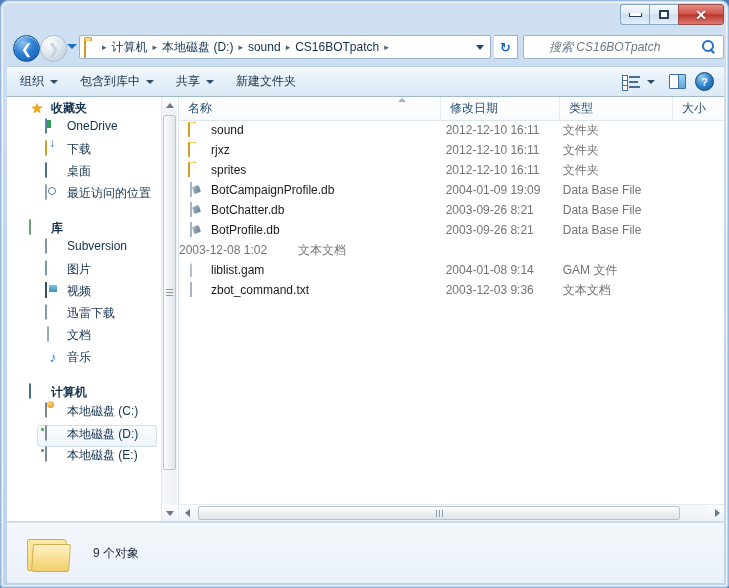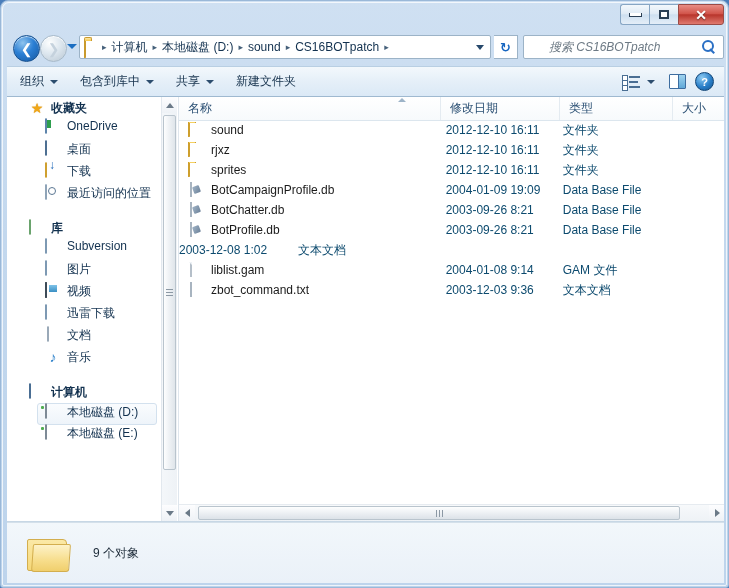--- a/index.html
+++ b/index.html
@@ -429,21 +429,21 @@
     height: 20px;
     cursor: default;
   }
   .cell-name {
     display:flex; align-items:center;
     font-size: 12px; color: #1a1a1a;
     padding-left: 9px;
     white-space: nowrap; overflow: hidden;
   }
   .cell-date, .cell-type, .cell-size {
-    font-size: 12px; color: #0c4a6e;
+    font-size: 12px; color: #737373;
     white-space: nowrap; overflow: hidden;
   }
   .file-ico { width: 16px; height: 16px; margin-right: 7px; flex:none; position: relative; }
   .fi-folder {
     width:15px;height:12px;margin-top:2px;
     background: linear-gradient(180deg,#fdeeb4 0%, #f9d763 55%, #eab93c 100%);
     border:1px solid #ce9f2d; border-radius:1px 2px 1px 1px; position:relative;
   }
   .fi-folder:before{
     content:""; position:absolute; left:-1px; top:-3px; width:6px; height:3px;
@@ -633,26 +633,26 @@
 
         <div class="nav-group-header">
           <span class="nav-ico ic-star">★</span>
           <span class="nav-label">收藏夹</span>
         </div>
         <div class="nav-item">
           <span class="nav-ico"><span class="ic-onedrive"></span></span>
           <span class="nav-label">OneDrive</span>
         </div>
         <div class="nav-item">
+          <span class="nav-ico"><span class="ic-download"></span></span>
+          <span class="nav-label">下载</span>
+        </div>
+        <div class="nav-item">
           <span class="nav-ico"><span class="ic-desktop"></span></span>
           <span class="nav-label">桌面</span>
-        </div>
-        <div class="nav-item">
-          <span class="nav-ico"><span class="ic-download"></span></span>
-          <span class="nav-label">下载</span>
         </div>
         <div class="nav-item">
           <span class="nav-ico"><span class="ic-recent"></span></span>
           <span class="nav-label">最近访问的位置</span>
         </div>
 
         <div class="nav-spacer"></div>
 
         <div class="nav-group-header">
           <span class="nav-ico"><span class="ic-lib"></span></span>
@@ -681,20 +681,24 @@
         <div class="nav-item">
           <span class="nav-ico ic-music">♪</span>
           <span class="nav-label">音乐</span>
         </div>
 
         <div class="nav-spacer"></div>
 
         <div class="nav-group-header">
           <span class="nav-ico"><span class="ic-computer"></span></span>
           <span class="nav-label">计算机</span>
+        </div>
+        <div class="nav-item">
+          <span class="nav-ico"><span class="ic-drive-sys"></span></span>
+          <span class="nav-label">本地磁盘 (C:)</span>
         </div>
         <div class="nav-item selected">
           <span class="nav-ico"><span class="ic-drive"></span></span>
           <span class="nav-label">本地磁盘 (D:)</span>
         </div>
         <div class="nav-item">
           <span class="nav-ico"><span class="ic-drive"></span></span>
           <span class="nav-label">本地磁盘 (E:)</span>
         </div>
 

